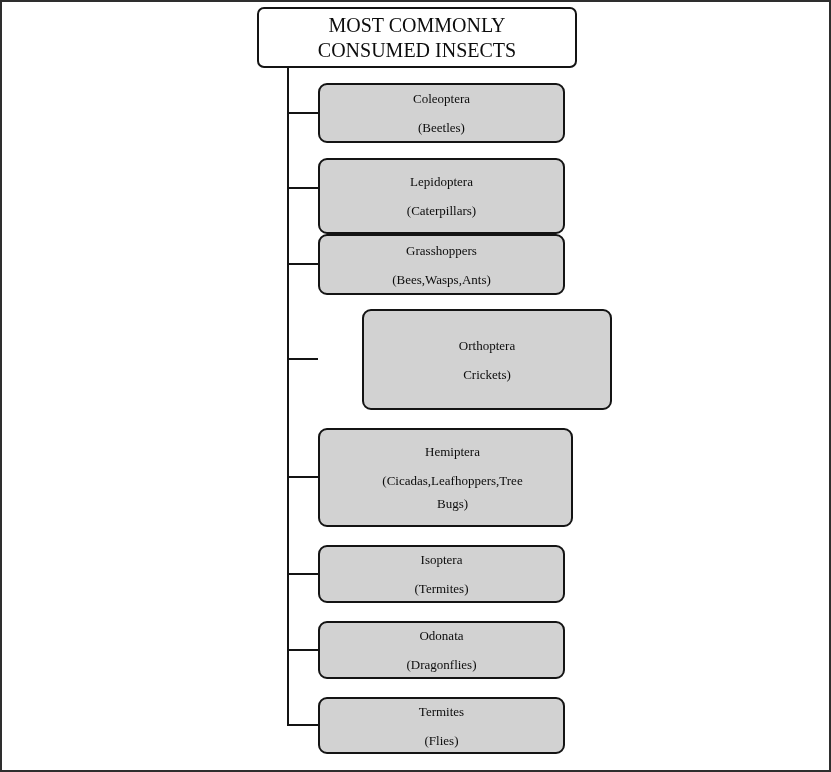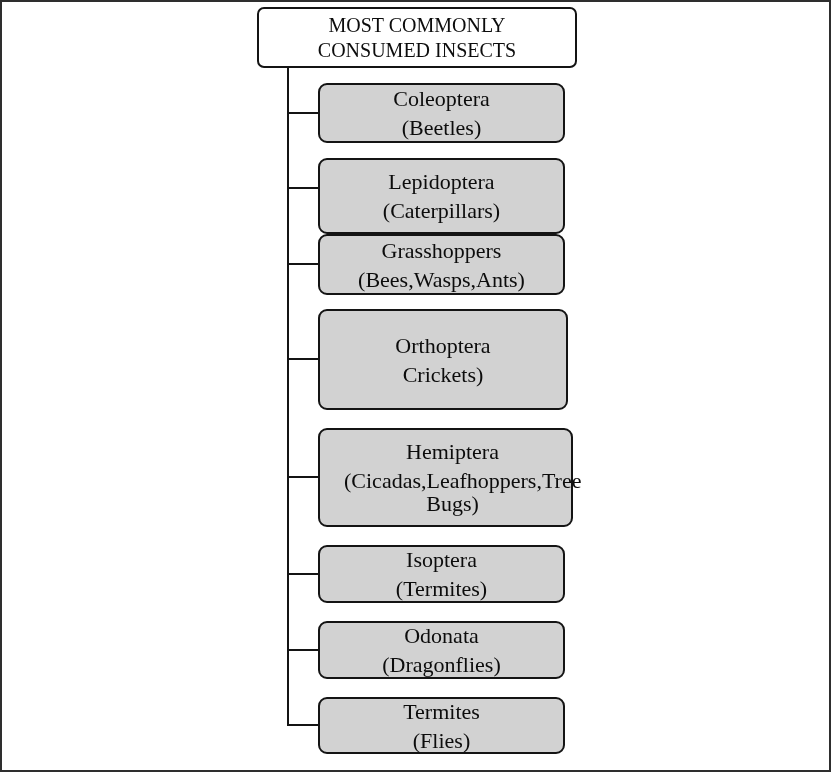--- a/index.html
+++ b/index.html
@@ -72,30 +72,30 @@
     background: #d2d2d2;
     border: 2px solid #141414;
     border-radius: 9px;
     text-align: center;
     display: flex;
     flex-direction: column;
     justify-content: center;
     padding: 2px 10px;
   }
   .bline {
-    font-size: 22px;
+    font-size: 13px;
     line-height: 29px;
   }
   .bline.tight {
     margin-top: -6px;
   }
   .b1 { top: 81px;  height: 60px; }
   .b2 { top: 156px; height: 76px; }
   .b3 { top: 232px; height: 61px; }
-  .b4 { top: 307px; height: 101px; width: 250px; }
+  .b4 { top: 307px; height: 101px; width: 250px; margin-left: 44px; }
   .b5 { top: 426px; height: 99px;  width: 255px; padding-left: 24px; }
   .b6 { top: 543px; height: 58px; }
   .b7 { top: 619px; height: 58px; }
   .b8 { top: 695px; height: 57px; }
 </style>
 </head>
 <body>
 
 <div class="frame">
 

